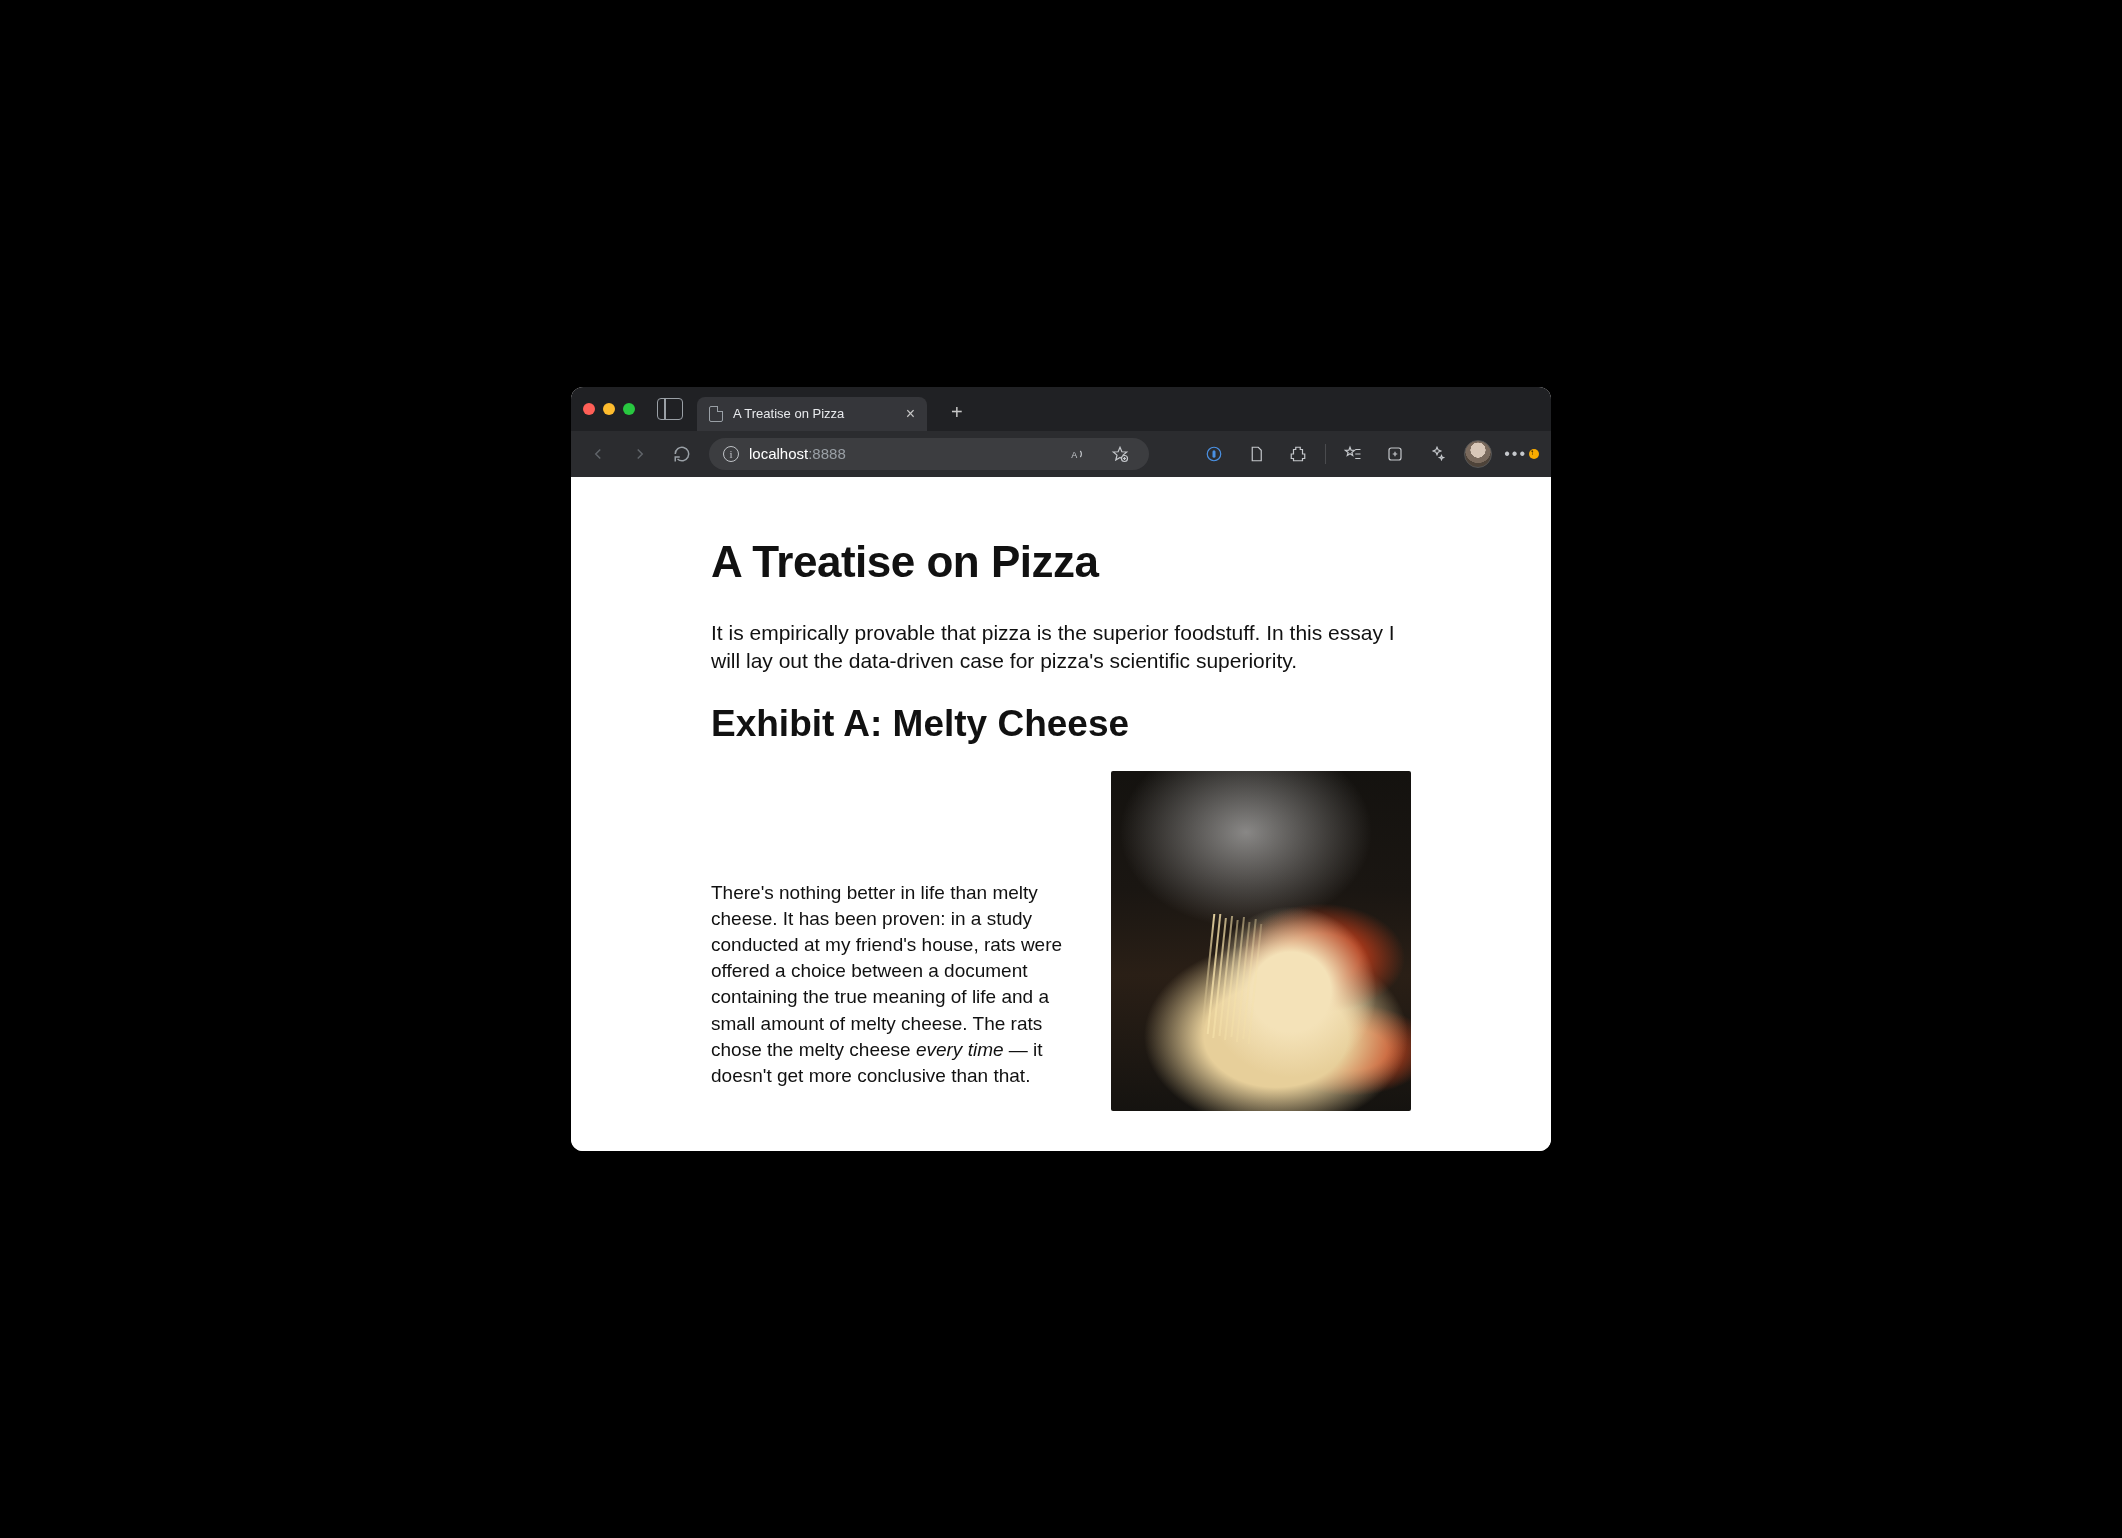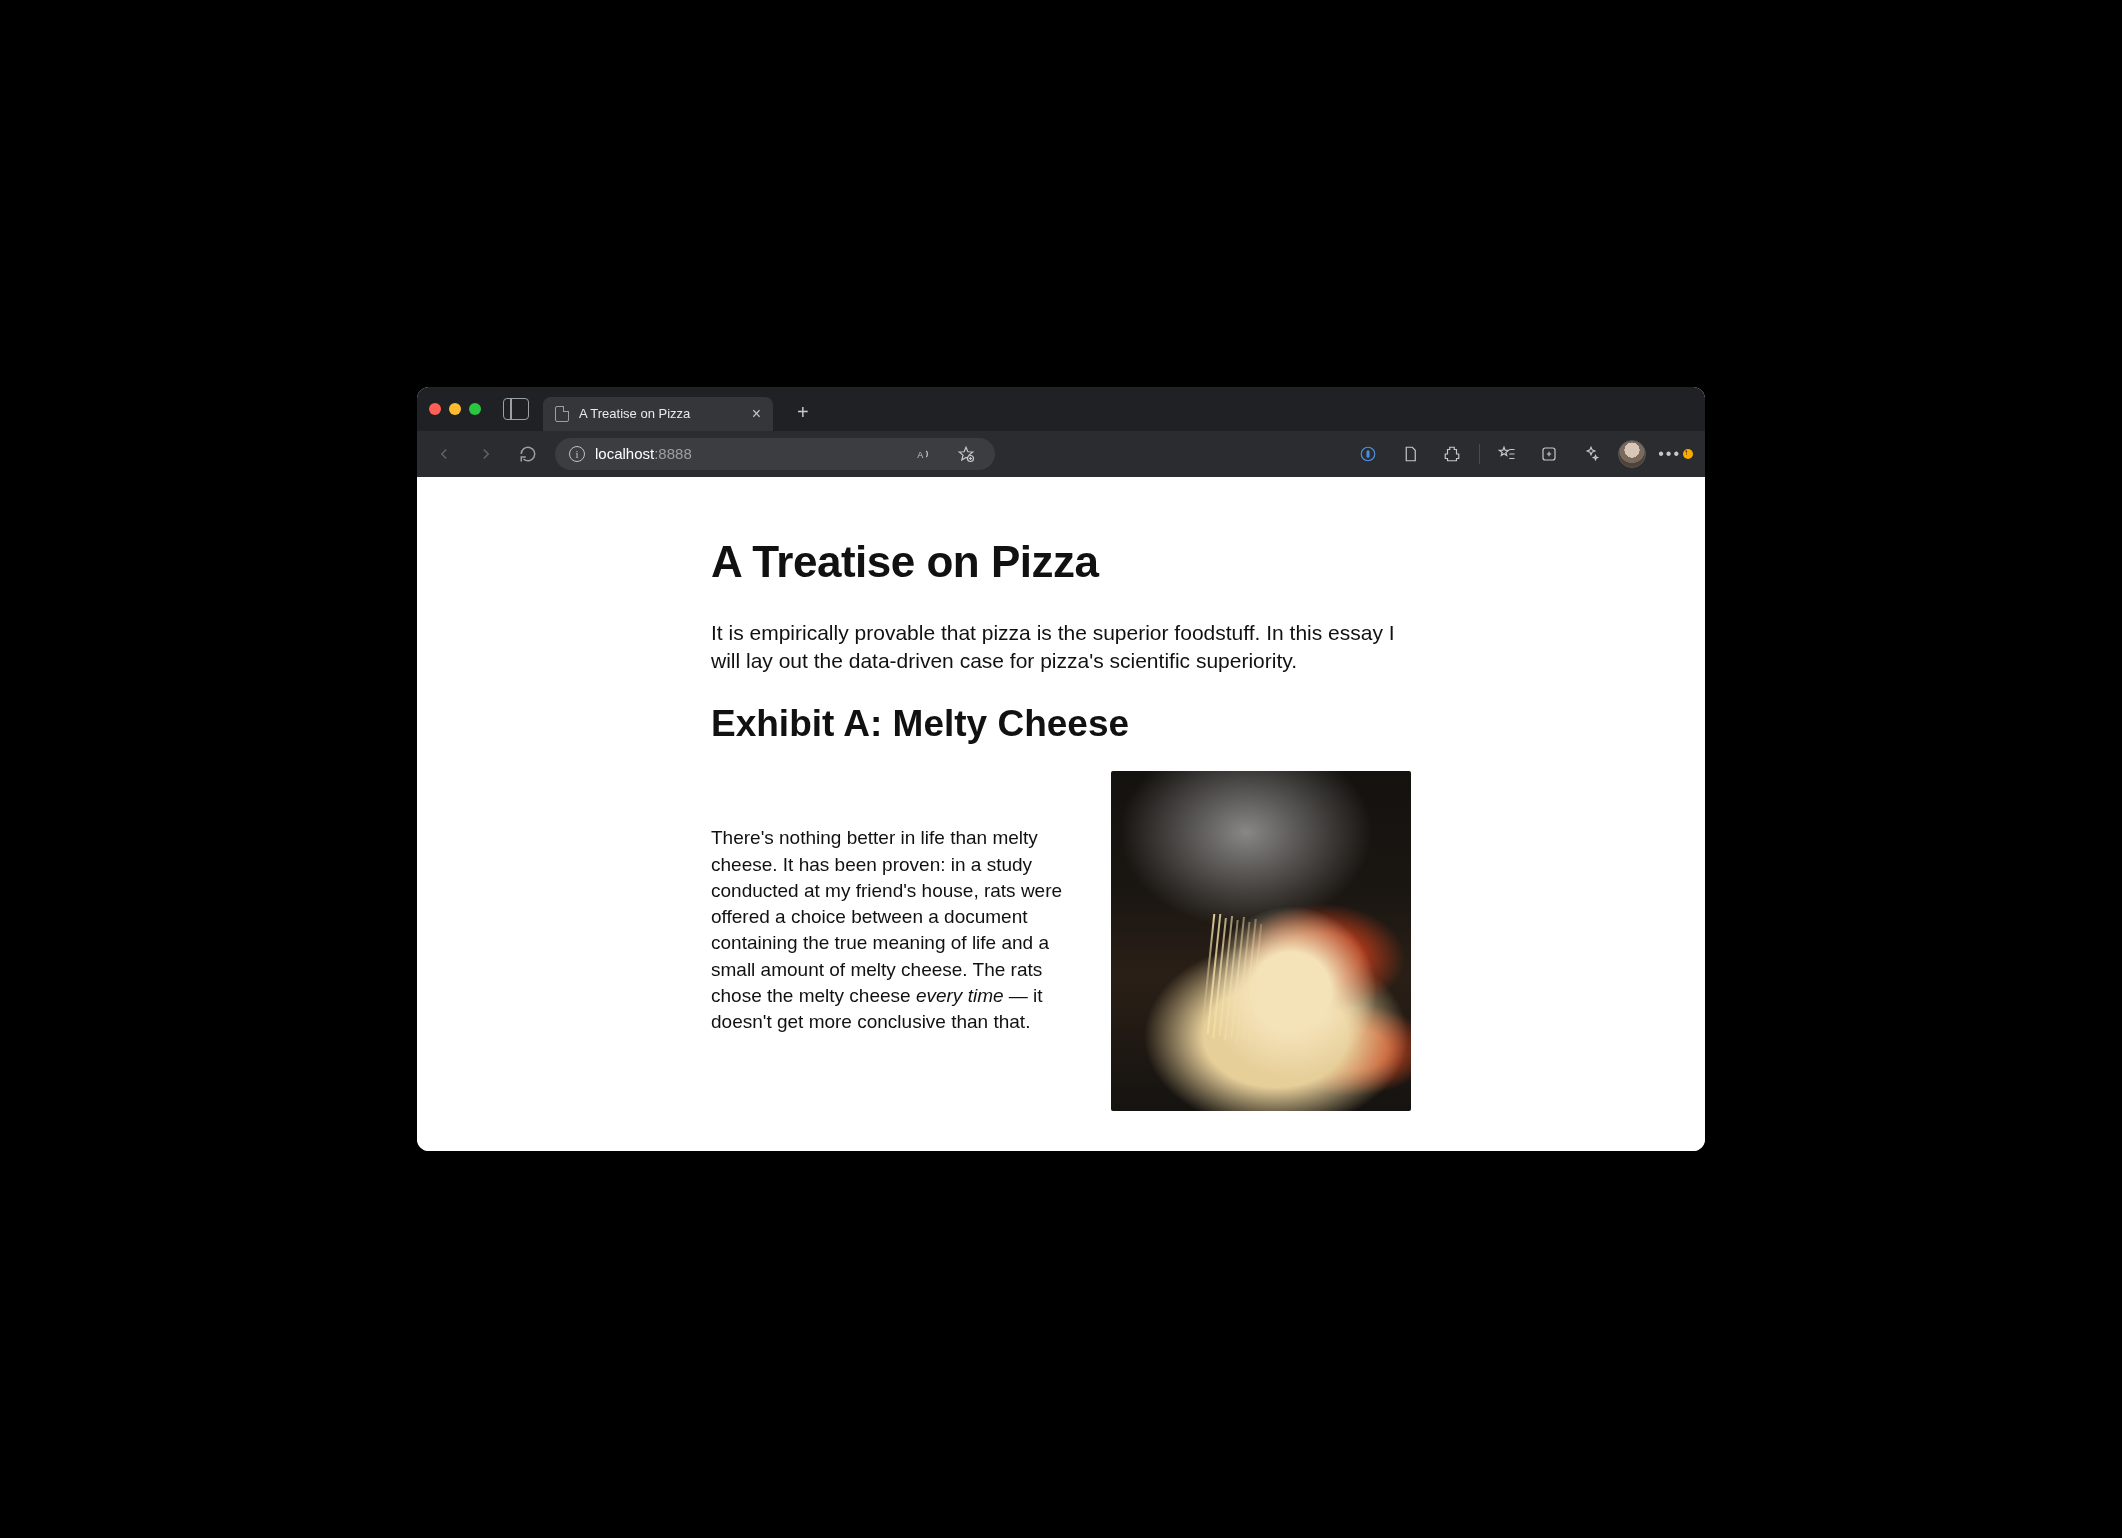--- a/index.html
+++ b/index.html
@@ -6,21 +6,21 @@
   html, body { height: 100%; }
   body {
     background: #000;
     font-family: -apple-system, BlinkMacSystemFont, "Segoe UI", Helvetica, Arial, sans-serif;
     display: flex;
     align-items: center;
     justify-content: center;
     padding: 40px;
   }
   .browser-window {
-    width: 1288px;
+    width: 980px;
     background: #fff;
     border-radius: 12px;
     overflow: hidden;
     box-shadow: 0 20px 60px rgba(0,0,0,0.6);
     display: flex;
     flex-direction: column;
   }
   
   .titlebar {
     background: #202124;
@@ -181,21 +181,21 @@
     margin-bottom: 28px;
   }
   .article h2 {
     font-size: 37px;
     font-weight: 800;
     margin-bottom: 26px;
   }
   .body-row {
     display:flex;
     gap: 32px;
-    align-items:center;
+    align-items:flex-end;
   }
   .body-text {
     flex:1;
     font-size: 19px;
     line-height: 1.38;
   }
   .body-text p { margin-bottom: 22px; }
   .body-text em { font-style: italic; }
   .figure {
     width: 300px; height: 340px;

